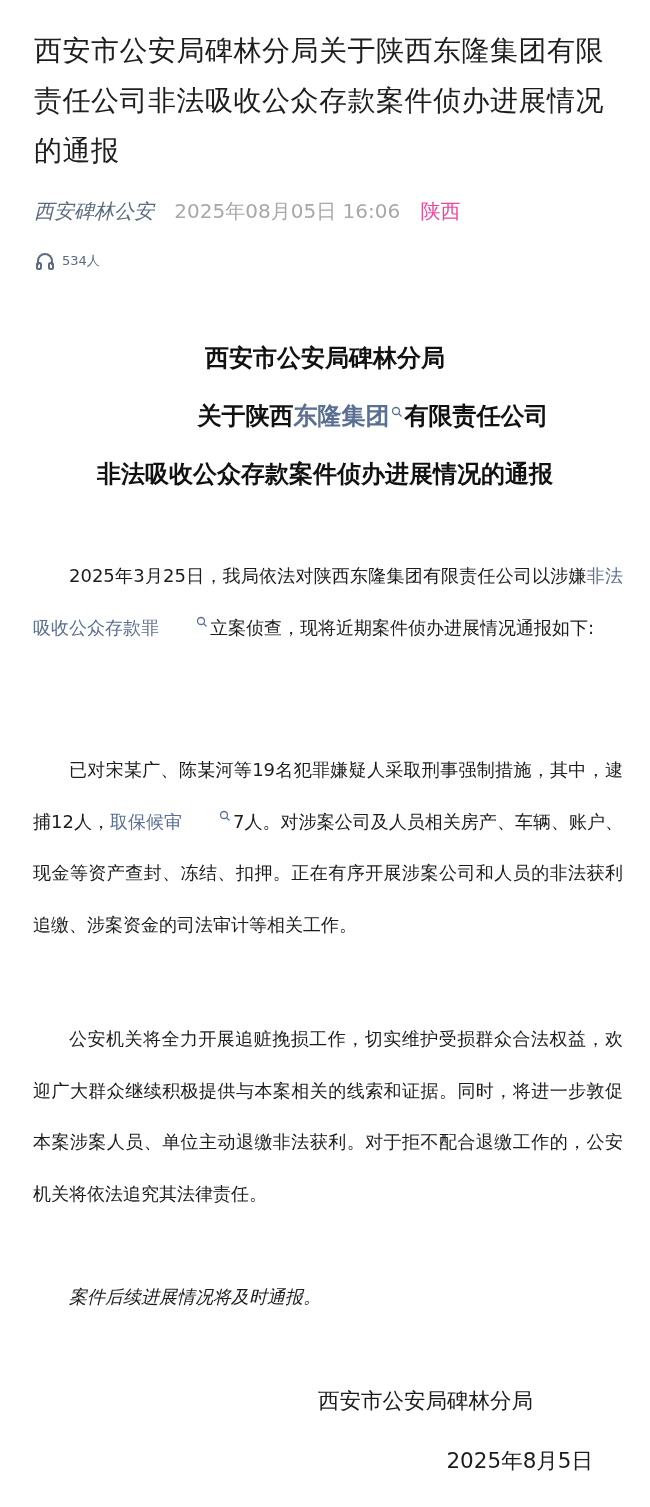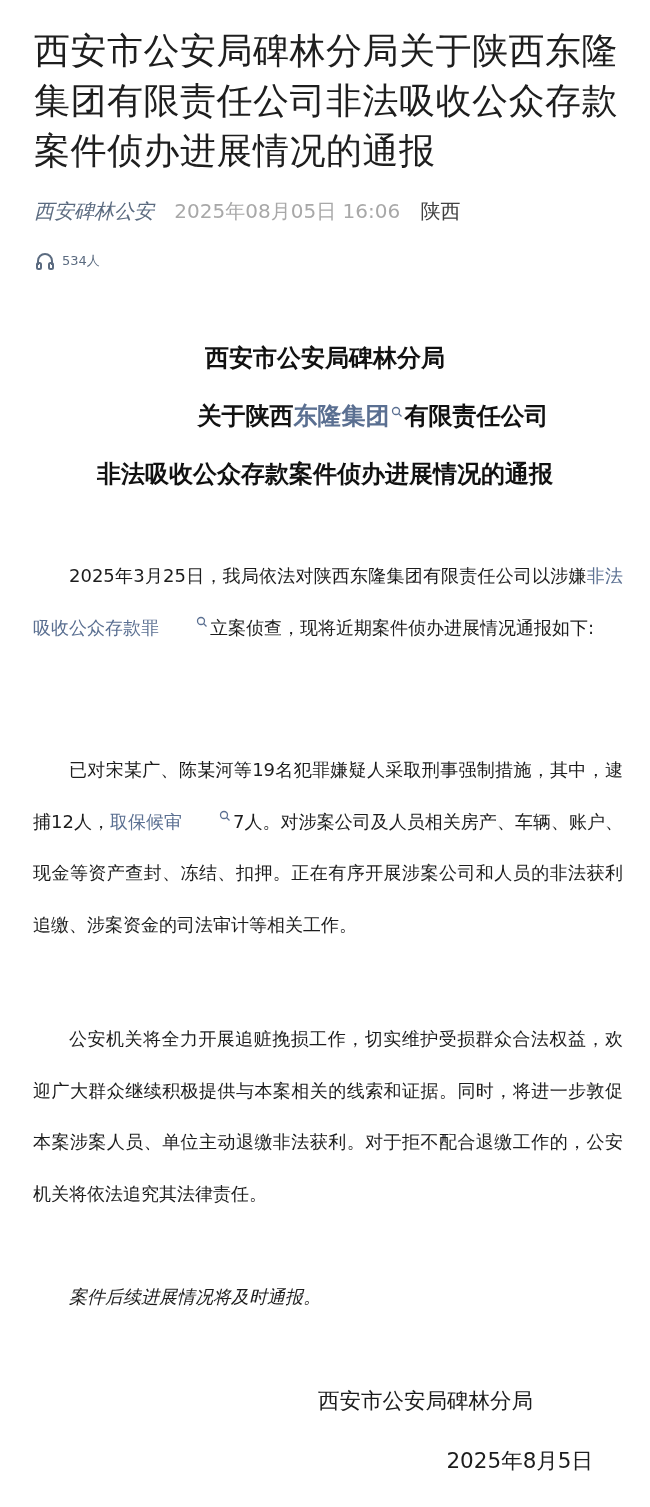--- a/index.html
+++ b/index.html
@@ -13,37 +13,37 @@
     overflow: hidden;
     font-family: "DejaVu Sans", "Liberation Sans", sans-serif;
     color: #1a1a1a;
     position: relative;
   }
   .article-title {
     position: absolute;
     left: 34px;
     top: 26px;
     width: 590px;
-    font-size: 36px;
+    font-size: 28px;
     line-height: 50px;
     font-weight: 500;
     color: #1e1e1e;
     letter-spacing: 0.5px;
   }
   .meta-row {
     position: absolute;
     left: 34px;
     top: 196px;
     font-size: 20px;
     line-height: 30px;
     white-space: nowrap;
   }
   .meta-source { color: #5b6b80; margin-right: 14px; font-style: italic; }
   .meta-date { color: #a8a8a8; margin-right: 14px; }
-  .meta-region { color: #404040; text-align: center; }
+  .meta-region { color: #ec4899; text-align: center; }
   .listen-row {
     position: absolute;
     left: 34px;
     top: 246px;
     font-size: 13px;
     line-height: 30px;
     color: #5b6b80;
     display: flex;
     align-items: center;
   }

